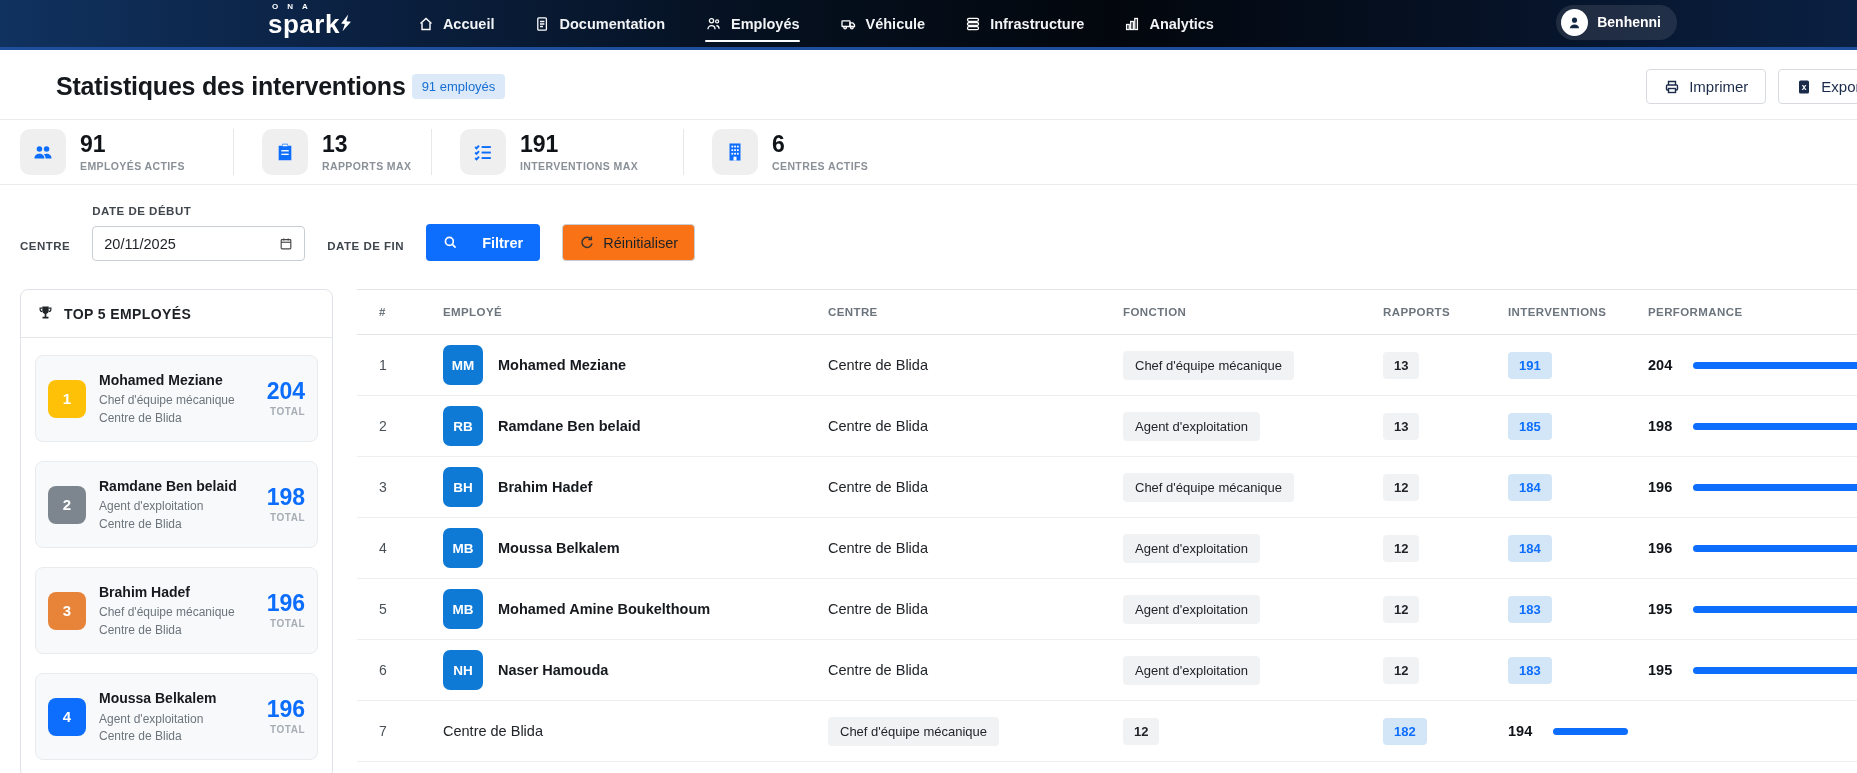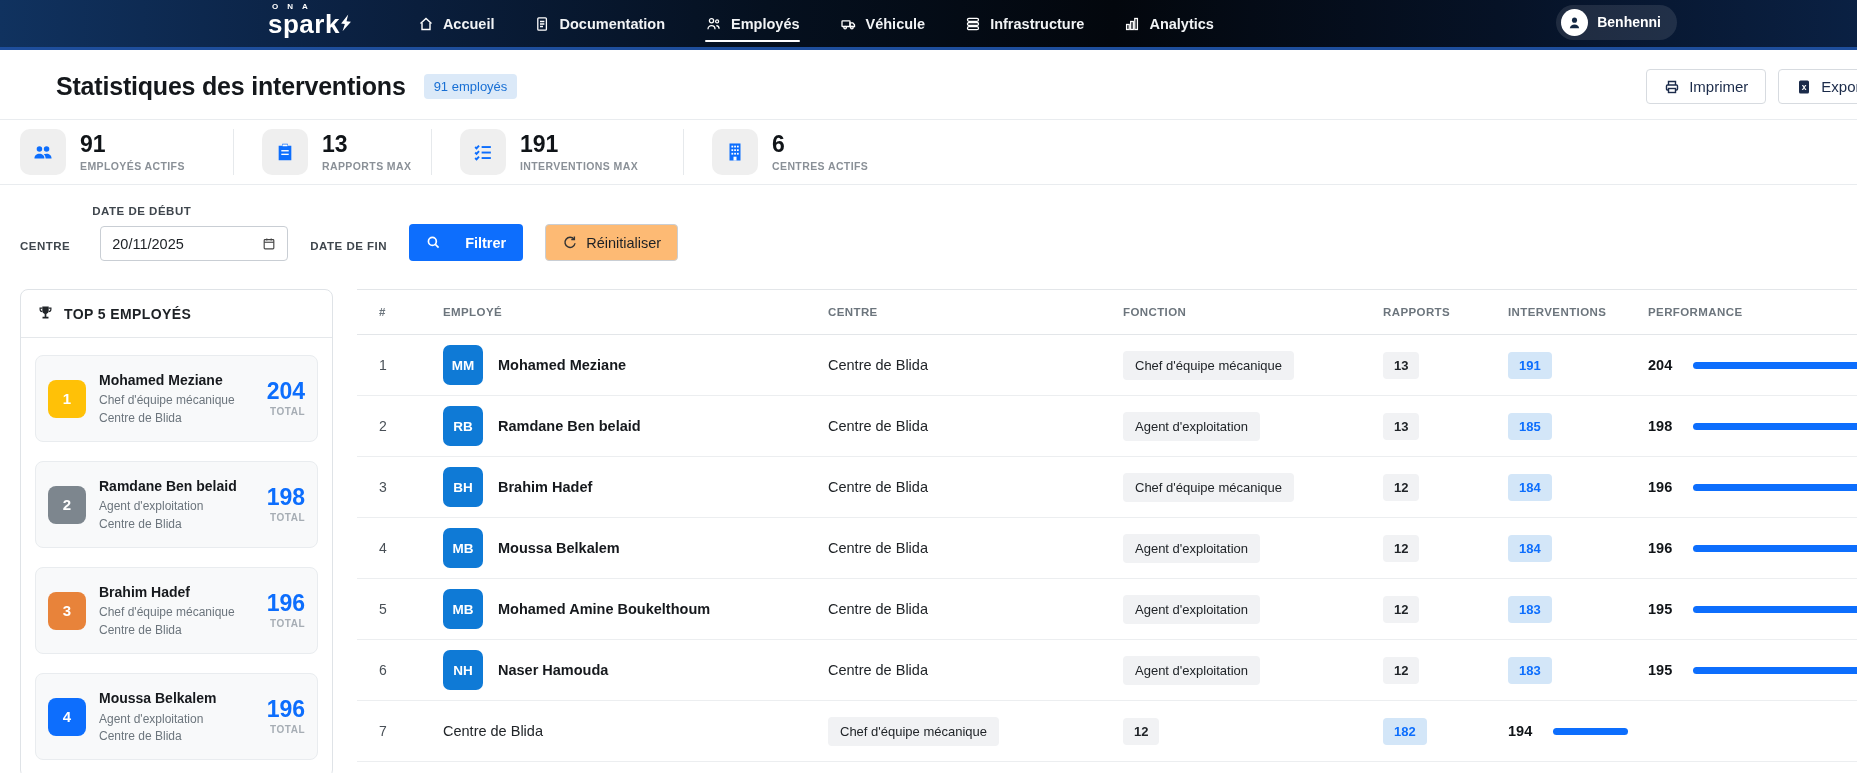--- a/index.html
+++ b/index.html
@@ -25,44 +25,44 @@
   .bell-wrap { position: relative; cursor: pointer; }
   .nbadge { position: absolute; top: -9px; left: 7px; background: #e03131; color: #fff; font-size: 10px; font-weight: 700; border-radius: 999px; padding: 2px 5px; line-height: 1.1; }
   .pro-btn { display: flex; align-items: center; gap: 7px; color: #fff; font-size: 14.5px; font-weight: 700; cursor: pointer; }
   .user-pill { display: flex; align-items: center; gap: 9px; background: rgba(255,255,255,.1); border-radius: 999px; padding: 4px 16px 4px 5px; color: #fff; font-size: 14px; font-weight: 700; cursor: pointer; }
   .user-ava { width: 27px; height: 27px; border-radius: 50%; background: #fff; display: grid; place-items: center; }
   .icon-btn { cursor: pointer; display: grid; place-items: center; }
 
   
   .page-header { display: flex; align-items: center; padding: 19px 24px 15px 20px; }
   .page-title { font-size: 25px; font-weight: 700; color: #15181c; letter-spacing: -.2px; margin-left: 36px; }
-  .count-badge { margin-left: 18px; background: #dbe9f8; color: #186fd4; font-size: 13px; font-weight: 500; padding: 5px 10px; border-radius: 4px; }
+  .count-badge { margin-left: 6px; background: #dbe9f8; color: #186fd4; font-size: 13px; font-weight: 500; padding: 5px 10px; border-radius: 4px; }
   .hdr-actions { margin-left: auto; display: flex; gap: 12px; }
   .btn-outline { display: flex; align-items: center; gap: 9px; background: #fff; border: 1px solid #d7dbe0; border-radius: 4px; padding: 8px 17px; font-size: 15px; color: #1b2b4a; font-family: inherit; cursor: pointer; }
 
   
   .stats { display: flex; align-items: center; border-top: 1px solid #e9ecef; border-bottom: 1px solid #e9ecef; padding: 9px 0 9px 20px; }
   .stat { display: flex; align-items: center; gap: 14px; }
   .stat + .stat { border-left: 1px solid #e6e9ec; padding-left: 28px; }
   .stat:nth-child(1) { width: 213px; }
   .stat:nth-child(2) { width: 198px; }
   .stat:nth-child(3) { width: 252px; }
   .stat:nth-child(4) { width: 300px; }
   .stat-icon { width: 46px; height: 46px; border-radius: 10px; background: #efefef; display: grid; place-items: center; flex: none; }
   .stat-num { font-size: 23px; font-weight: 700; color: #101418; line-height: 1.1; }
   .stat-label { font-size: 10.5px; color: #8a9097; font-weight: 700; letter-spacing: .4px; margin-top: 3px; }
 
   
   .filters { display: flex; align-items: flex-end; gap: 22px; padding: 20px 20px 28px; }
   .fgroup label { display: block; font-size: 11.5px; font-weight: 700; color: #3f464d; letter-spacing: .5px; margin-bottom: 9px; }
   .control { height: 35px; border: 1px solid #c9ced4; border-radius: 4px; background: #fff; display: flex; align-items: center; justify-content: space-between; padding: 0 11px; font-size: 14.5px; color: #1d2125; cursor: pointer; }
   .control.select { width: 204px; }
-  .control.date { width: 188px; margin-left: 8px; }
+  .control.date { width: 213px; }
   .btn-filter { height: 37px; background: #0d6efd; border: none; border-radius: 4px; color: #fff; font-size: 14.5px; font-weight: 700; padding: 0 17px; display: flex; align-items: center; gap: 24px; font-family: inherit; cursor: pointer; }
-  .btn-reset { height: 37px; background: #fdba74; border: 1px solid #c9ced4; border-radius: 4px; color: #1d2125; font-size: 14.5px; padding: 0 16px; display: flex; align-items: center; gap: 9px; font-family: inherit; cursor: pointer; }
+  .btn-reset { height: 37px; background: #f97316; border: 1px solid #c9ced4; border-radius: 4px; color: #1d2125; font-size: 14.5px; padding: 0 16px; display: flex; align-items: center; gap: 9px; font-family: inherit; cursor: pointer; }
 
   
   .main { display: flex; gap: 24px; padding: 0 20px; align-items: flex-start; }
 
   
   .top5 { width: 313px; flex: none; border: 1px solid #dfe3e7; border-radius: 8px; background: #fff; }
   .top5-head { display: flex; align-items: center; gap: 10px; padding: 15px 16px; border-bottom: 1px solid #e5e8eb; font-size: 14px; font-weight: 700; color: #1d2125; letter-spacing: .4px; }
   .top5-list { padding: 17px 14px; display: flex; flex-direction: column; gap: 19px; }
   .t5-item { background: #f8f9fa; border: 1px solid #e9ecef; border-radius: 8px; padding: 14px 12px; display: flex; align-items: center; gap: 13px; }
   .t5-rank { width: 38px; height: 38px; border-radius: 8px; color: #fff; font-size: 15px; font-weight: 700; display: grid; place-items: center; flex: none; }

